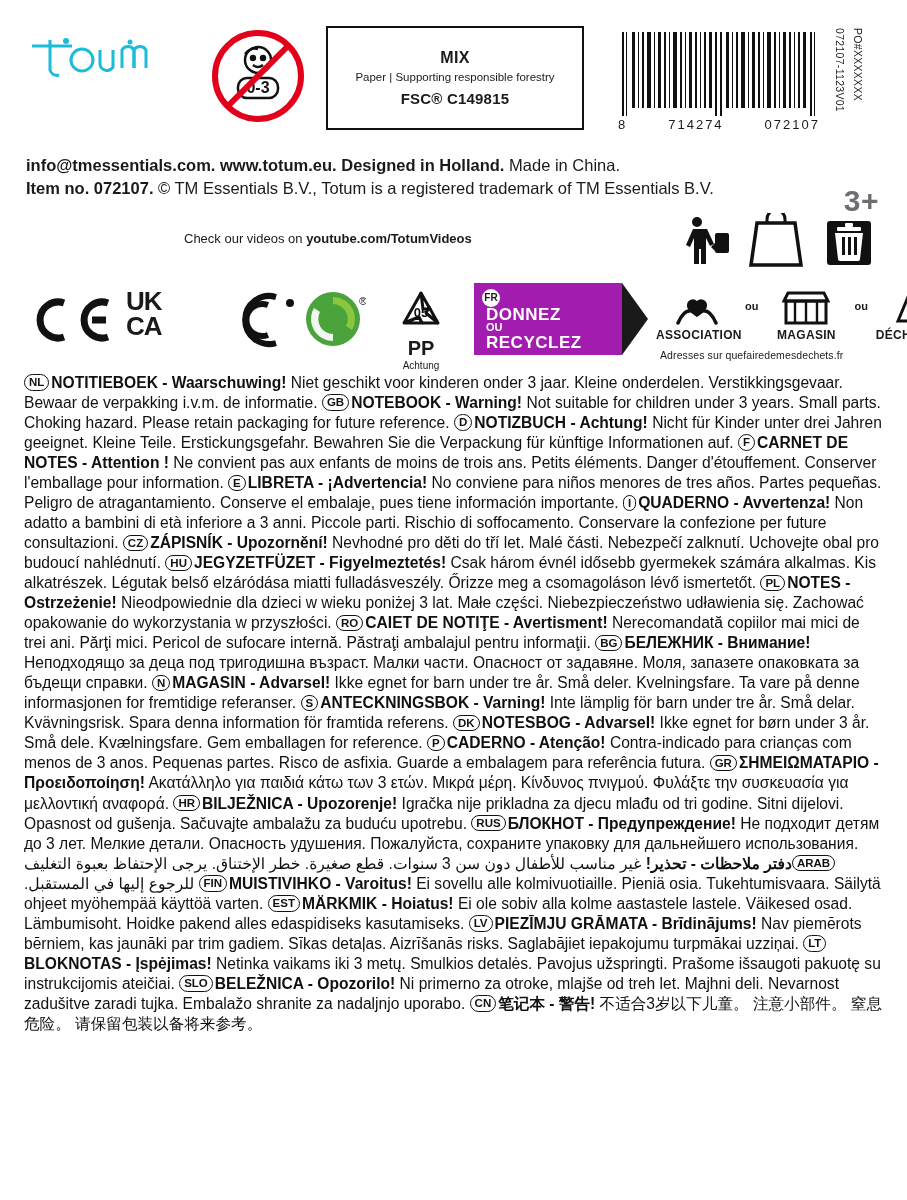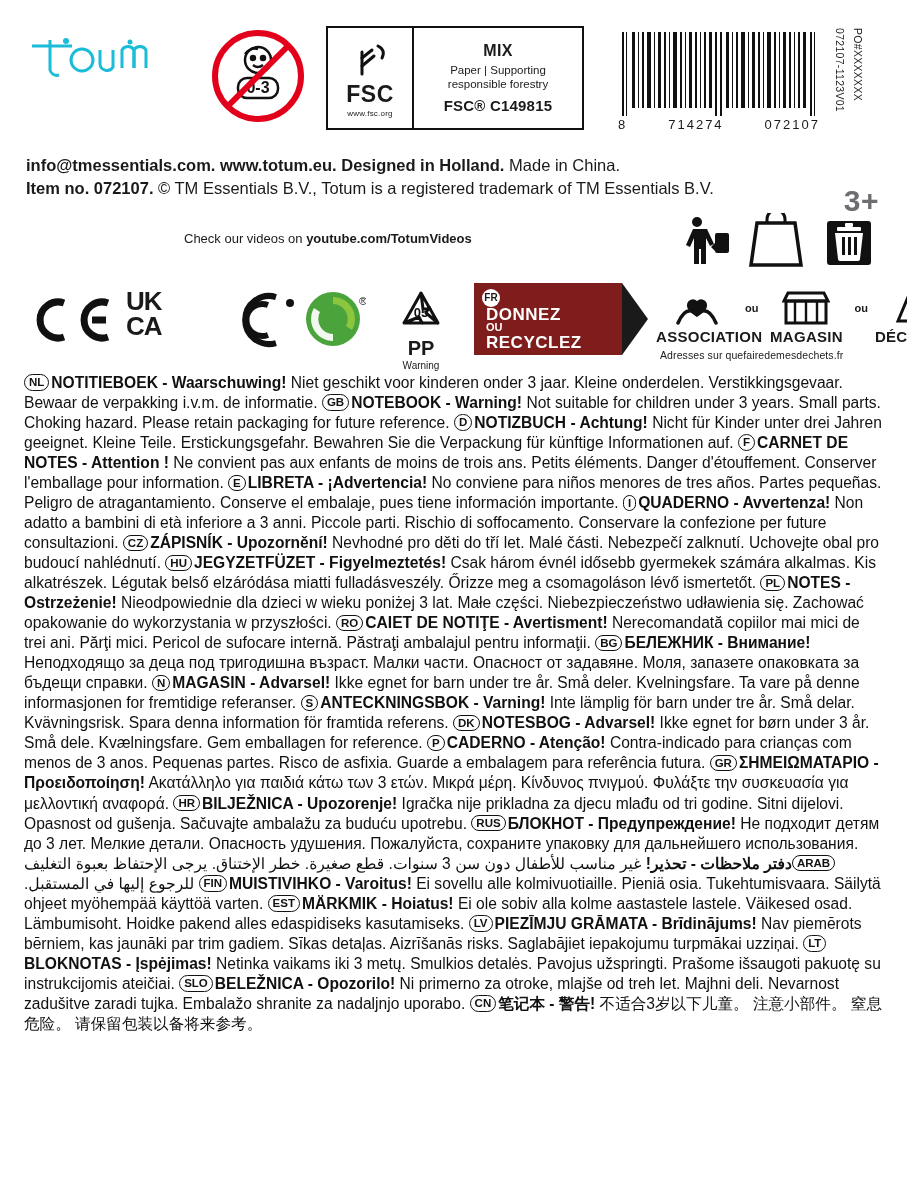--- a/index.html
+++ b/index.html
@@ -219,21 +219,21 @@
     position: absolute;
     left: 448px;
     top: -2px;
     width: 400px;
     height: 90px;
   }
   .triman-banner {
     position: absolute;
     left: 0; top: 0;
     width: 148px; height: 72px;
-    background: #7f1d1d;
+    background: #a21caf;
     color: #fff;
   }
   .triman-banner .tri-fr {
     position: absolute;
     left: 8px; top: 6px;
     width: 18px; height: 18px;
     border-radius: 50%;
     background: #fff;
     color: #1a1a1a;
     font-size: 10px;
@@ -264,21 +264,21 @@
   .triman-cols {
     position: absolute;
     left: 182px;
     top: 2px;
     display: flex;
     align-items: center;
     gap: 7px;
   }
   .tri-col { text-align: center; width: 82px; }
   .tri-col .tri-ico { height: 40px; display:flex; align-items:flex-end; justify-content:center;}
-  .tri-col .tri-lab { font-size: 15px; font-weight: bold; letter-spacing: 0.3px; margin-top: 3px;}
+  .tri-col .tri-lab { font-size: 12px; font-weight: bold; letter-spacing: 0.3px; margin-top: 3px;}
   .tri-ou-sep { font-size: 11px; font-weight: bold; padding-bottom: 14px;}
   .triman-note {
     position: absolute;
     left: 186px;
     top: 66px;
     font-size: 10.5px;
     letter-spacing: 0.1px;
   }
 
   
@@ -336,34 +336,20 @@
           <path d="M41 35 q5 4 10 0"></path>
           <path d="M33 24 q6 -7 13 -5"></path>
         </g>
         <rect x="26" y="48" width="40" height="20" rx="9" fill="#fff" stroke="#111" stroke-width="2.5"></rect>
         <text x="46" y="63" font-family="Liberation Sans, sans-serif" font-size="16" font-weight="bold" text-anchor="middle" fill="#111">0-3</text>
         <line x1="15" y1="77" x2="77" y2="15" stroke="#e2001a" stroke-width="6"></line>
       </svg>
     </div>
 
     <div class="fsc-box">
-      <div class="fsc-left">
-        <div class="fsc-tree">
-          <svg width="44" height="44" viewBox="0 0 44 44" xmlns="http://www.w3.org/2000/svg">
-            <g fill="none" stroke="#111" stroke-width="3" stroke-linecap="round">
-              <path d="M14 36 V14"></path>
-              <path d="M14 20 l10 -8"></path>
-              <path d="M14 28 l12 -10"></path>
-              <path d="M30 8 q8 4 4 12"></path>
-            </g>
-          </svg>
-        </div>
-        <div class="fsc-mark">FSC</div>
-        <div class="fsc-url">www.fsc.org</div>
-      </div>
       <div class="fsc-right">
         <div class="fsc-mix">MIX</div>
         <div class="fsc-desc">Paper | Supporting responsible forestry</div>
         <div class="fsc-code">FSC® C149815</div>
       </div>
     </div>
 
     <div class="barcode-wrap">
       <svg class="barcode-bars" viewBox="0 0 206 84" preserveAspectRatio="none" xmlns="http://www.w3.org/2000/svg">
         <g fill="#111">
@@ -505,21 +491,21 @@
       <svg width="50" height="46" viewBox="0 0 50 46" xmlns="http://www.w3.org/2000/svg">
         <g fill="none" stroke="#111" stroke-width="3" stroke-linejoin="round">
           <path d="M25 6 l9 16 -7 0 z"></path>
           <path d="M42 36 l-9 -16 -3 6 z"></path>
           <path d="M8 36 h18 l-3 -6 z"></path>
           <path d="M25 6 l-9 16 M16 22 l-8 14 M42 36 h-16"></path>
         </g>
         <text x="25" y="30" font-family="Liberation Sans, sans-serif" font-size="13" font-weight="bold" text-anchor="middle" fill="#111">05</text>
       </svg>
       <div class="pp-lab">PP</div>
-      <div class="pp-sub">Warning</div>
+      <div class="pp-sub">Achtung</div>
     </div>
 
     <div class="triman">
       <div class="triman-banner">
         <div class="tri-fr">FR</div>
         <div class="tri-t1">DONNEZ</div>
         <div class="tri-ou">OU</div>
         <div class="tri-t2">RECYCLEZ</div>
       </div>
       <div class="triman-arrow"></div>

